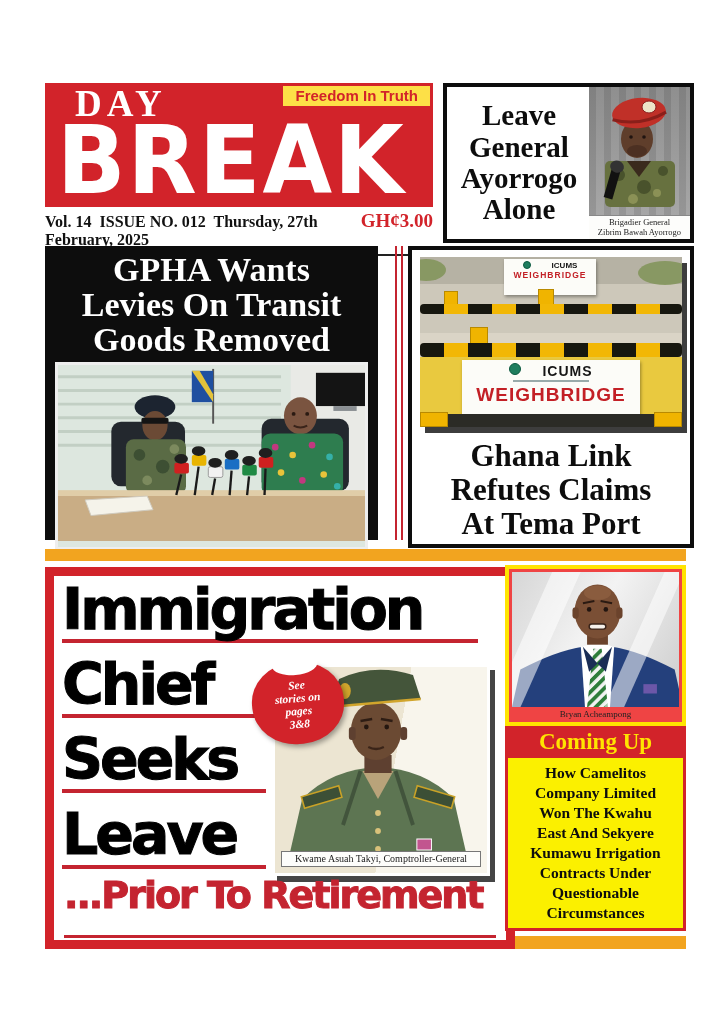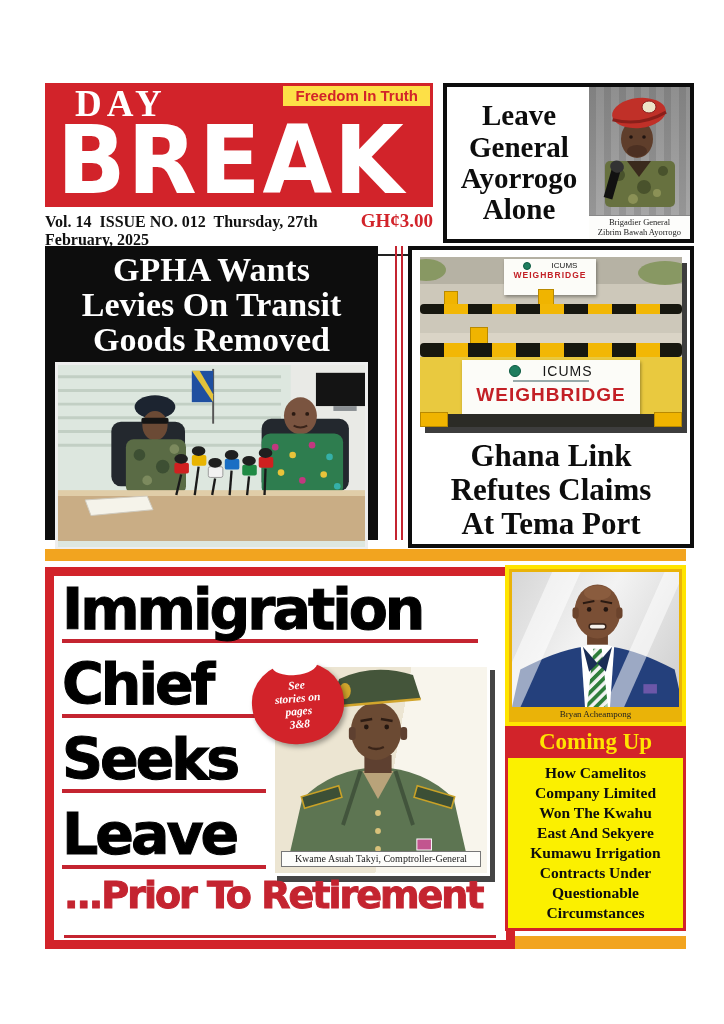--- a/index.html
+++ b/index.html
@@ -54,22 +54,22 @@
                  background:#fff;}
   #weighbridge-photo{margin:7px 8px 0;height:170px;position:relative;overflow:hidden;
       background:linear-gradient(#b6b2a4 0 16%, #cdc8ba 16% 45%, #dad4c6 45% 100%);
       box-shadow:5px 6px 0 #3d3d3d;}
   .shrub{position:absolute;background:#7d9153;border-radius:50%;opacity:.8;}
   .stripe-bar{position:absolute;left:0;right:0;border-radius:4px;
       background:repeating-linear-gradient(90deg,#17170f 0 24px,#f2b705 24px 48px);}
   .yellow-post{position:absolute;background:#f0b400;border:1px solid #b98a00;}
   .wb-sign{position:absolute;background:#fcfcf8;box-shadow:1px 2px 3px rgba(0,0,0,.35);
       text-align:center;font-family:"Liberation Sans",sans-serif;}
-  .icums-row{display:flex;align-items:center;justify-content:center;gap:21px;
-      font-weight:normal;color:#151515;}
+  .icums-row{display:flex;justify-content:center;gap:21px;
+      font-weight:bold;color:#151515;}
   .icums-dot{display:inline-block;border-radius:50%;background:#1f7d5e;border:1px solid #0c5a41;}
   .wb-red{color:#C32026;font-weight:bold;letter-spacing:1px;}
   #ghanalink-headline{text-align:center;font-size:31px;line-height:1.1;color:#0d0d0d;
       margin-top:12px;}
 
   
   .gold-bar{left:45px;width:641px;height:12px;background:#F2A41F;}
   #gold-bar-top{top:549px;}
   #gold-bar-bottom{top:936px;height:13px;}
 
@@ -94,21 +94,21 @@
       font-style:italic;font-weight:bold;font-size:11.5px;line-height:1.15;
       box-shadow:2px 3px 5px rgba(0,0,0,.35);padding-top:4px;box-sizing:border-box;}
   #see-badge::before{content:"";position:absolute;top:-9px;left:50%;transform:translateX(-50%);
       width:46px;height:22px;background:#fff;border-radius:50%;}
   #lead-subhead{clear:both;position:absolute;left:10px;right:10px;top:300px;
       color:#C42430;font-size:38px;line-height:1;letter-spacing:-2px;
       -webkit-text-stroke:1px #C42430;border-bottom:3px solid #C42430;padding-bottom:21px;}
 
   
   #comingup-col{left:505px;top:565px;width:181px;}
-  #acheampong-frame{border:4px solid #FFE400;background:#eab308;padding:3px 3px 0;}
+  #acheampong-frame{border:4px solid #FFE400;background:#ef4444;padding:3px 3px 0;}
   #acheampong-photo{height:135px;position:relative;overflow:hidden;
       background:linear-gradient(120deg,#d6d6d6,#f3f3f3 45%,#cccccc);}
   #acheampong-caption{text-align:center;font-size:9px;color:#222;padding:2px 0 3px;}
   #comingup-banner{background:#D2232A;color:#FFE400;text-align:center;font-weight:bold;
       font-size:23px;line-height:32px;height:32px;}
   #comingup-teaser{background:#FBF000;border:3px solid #D2232A;border-top:none;
       text-align:center;font-weight:bold;font-size:15.5px;line-height:20px;color:#0d0d0d;
       padding:5px 1px;height:160px;}
 
   .streak{position:absolute;background:rgba(255,255,255,.55);transform:rotate(24deg);}

